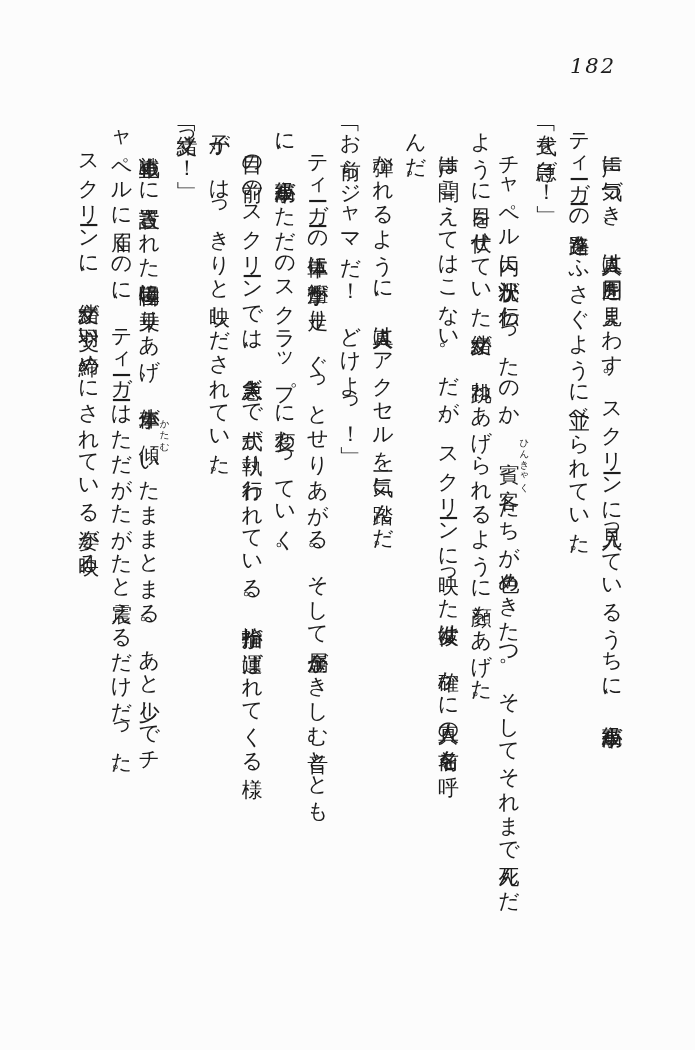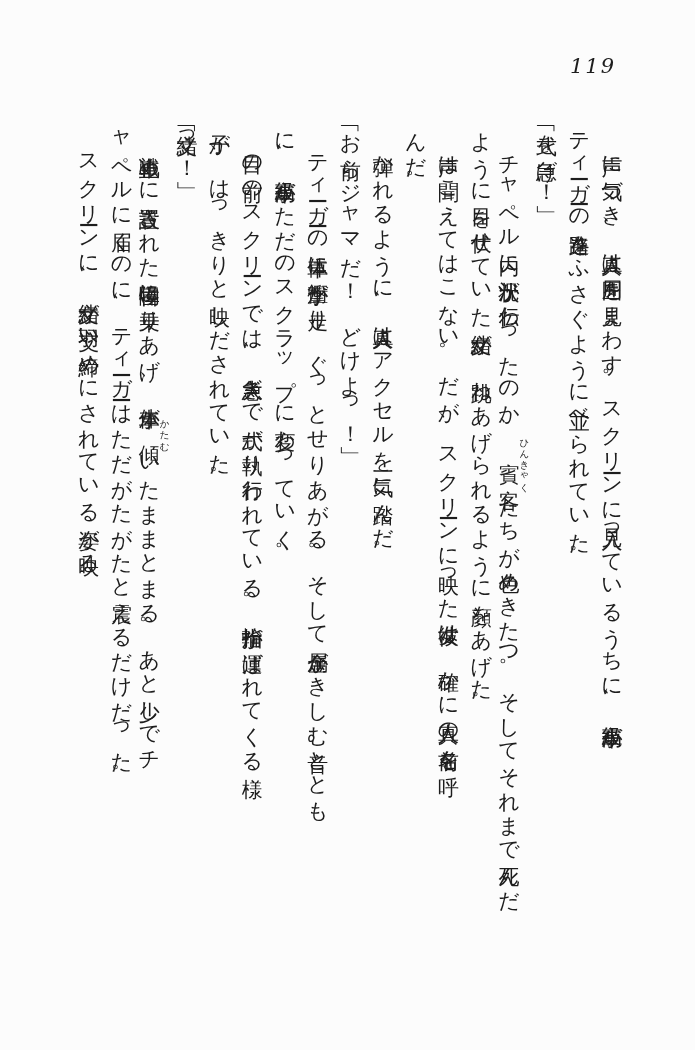--- a/index.html
+++ b/index.html
@@ -59,21 +59,21 @@
   .tcol rt {
     font-size: 9.5px;
     letter-spacing: 0;
     line-height: 1;
   }
 </style>
 </head>
 <body>
 
 <div class="page">
-  <div class="page-number">119</div>
+  <div class="page-number">182</div>
   <div class="text-block" id="text-block">
       <div class="tcol indent" style="right: 0px;">声に気づき、真人は周囲を見まわす。スクリーンに見入っているうちに、高級車が</div>
       <div class="tcol" style="right: 32.7px;">ティーガーの進路をふさぐように並べられていた。</div>
       <div class="tcol" style="right: 65.4px;">「式を急げ！」</div>
       <div class="tcol indent" style="right: 98.1px;">チャペル内に状況が伝わったのか、<ruby>賓客<rt>ひんきゃく</rt></ruby>たちが色めきたつ。そしてそれまで死んだ</div>
       <div class="tcol" style="right: 130.8px;">ように目を伏せていた文緒が、跳ねあげられるように顔をあげた。</div>
       <div class="tcol indent" style="right: 163.5px;">声は聞こえてはこない。だが、スクリーンに映った彼女は、確かに真人の名前を呼</div>
       <div class="tcol" style="right: 196.2px;">んだ。</div>
       <div class="tcol indent" style="right: 228.9px;">弾かれるように、真人はアクセルを一気に踏んだ。</div>
       <div class="tcol" style="right: 261.6px;">「お前らジャマだ！　どけよっ！」</div>

